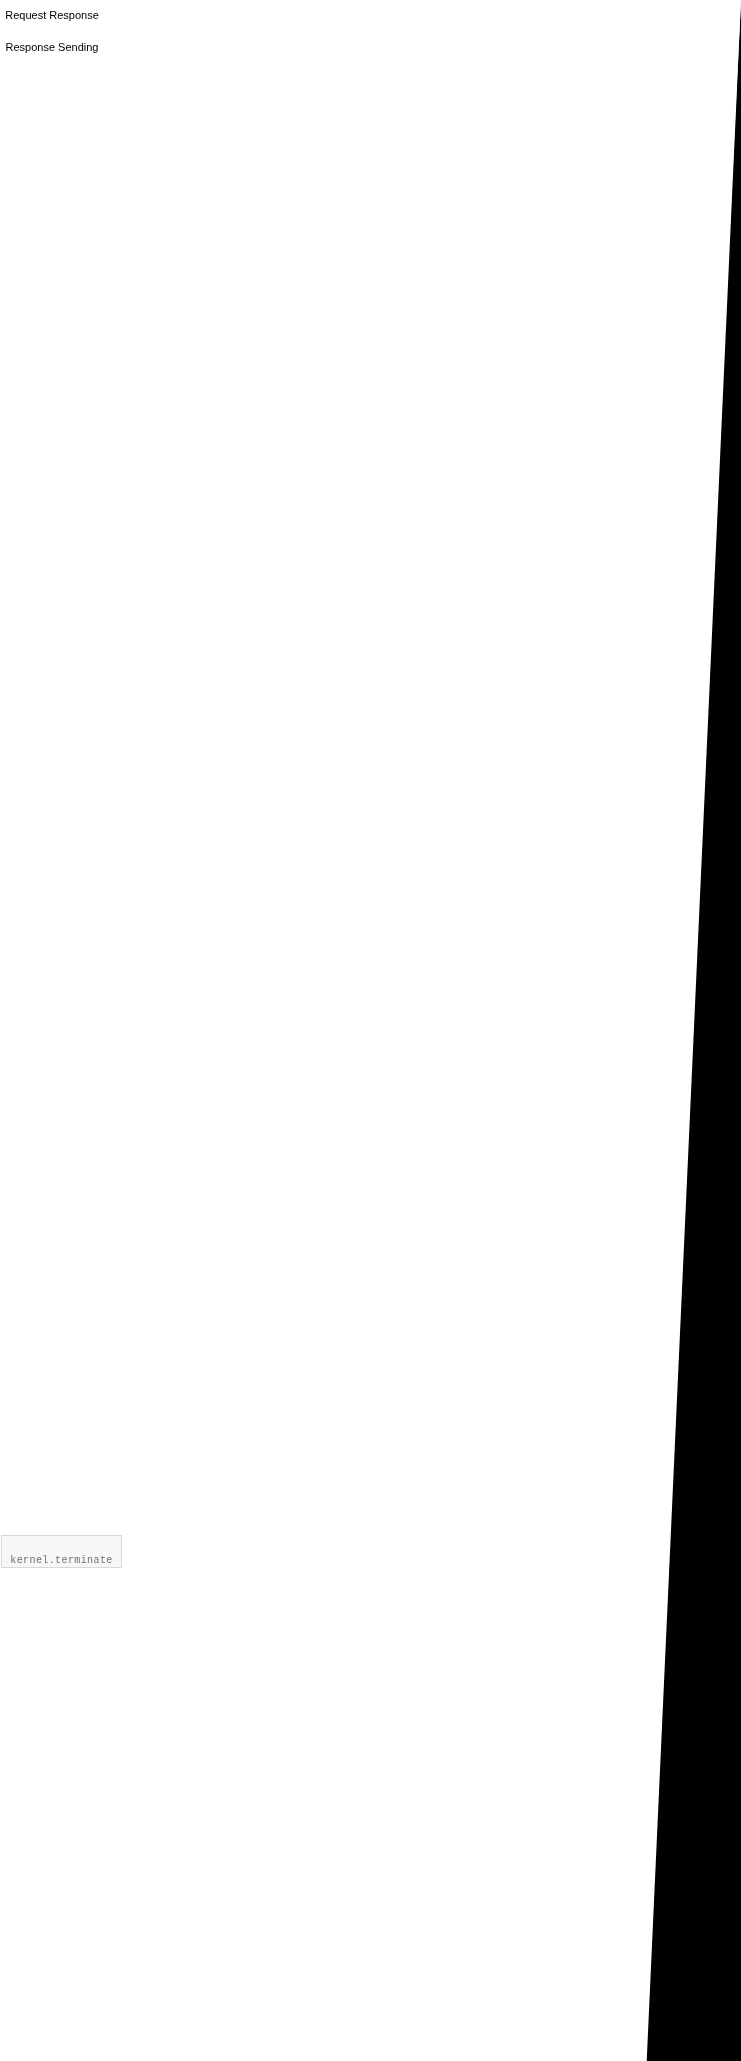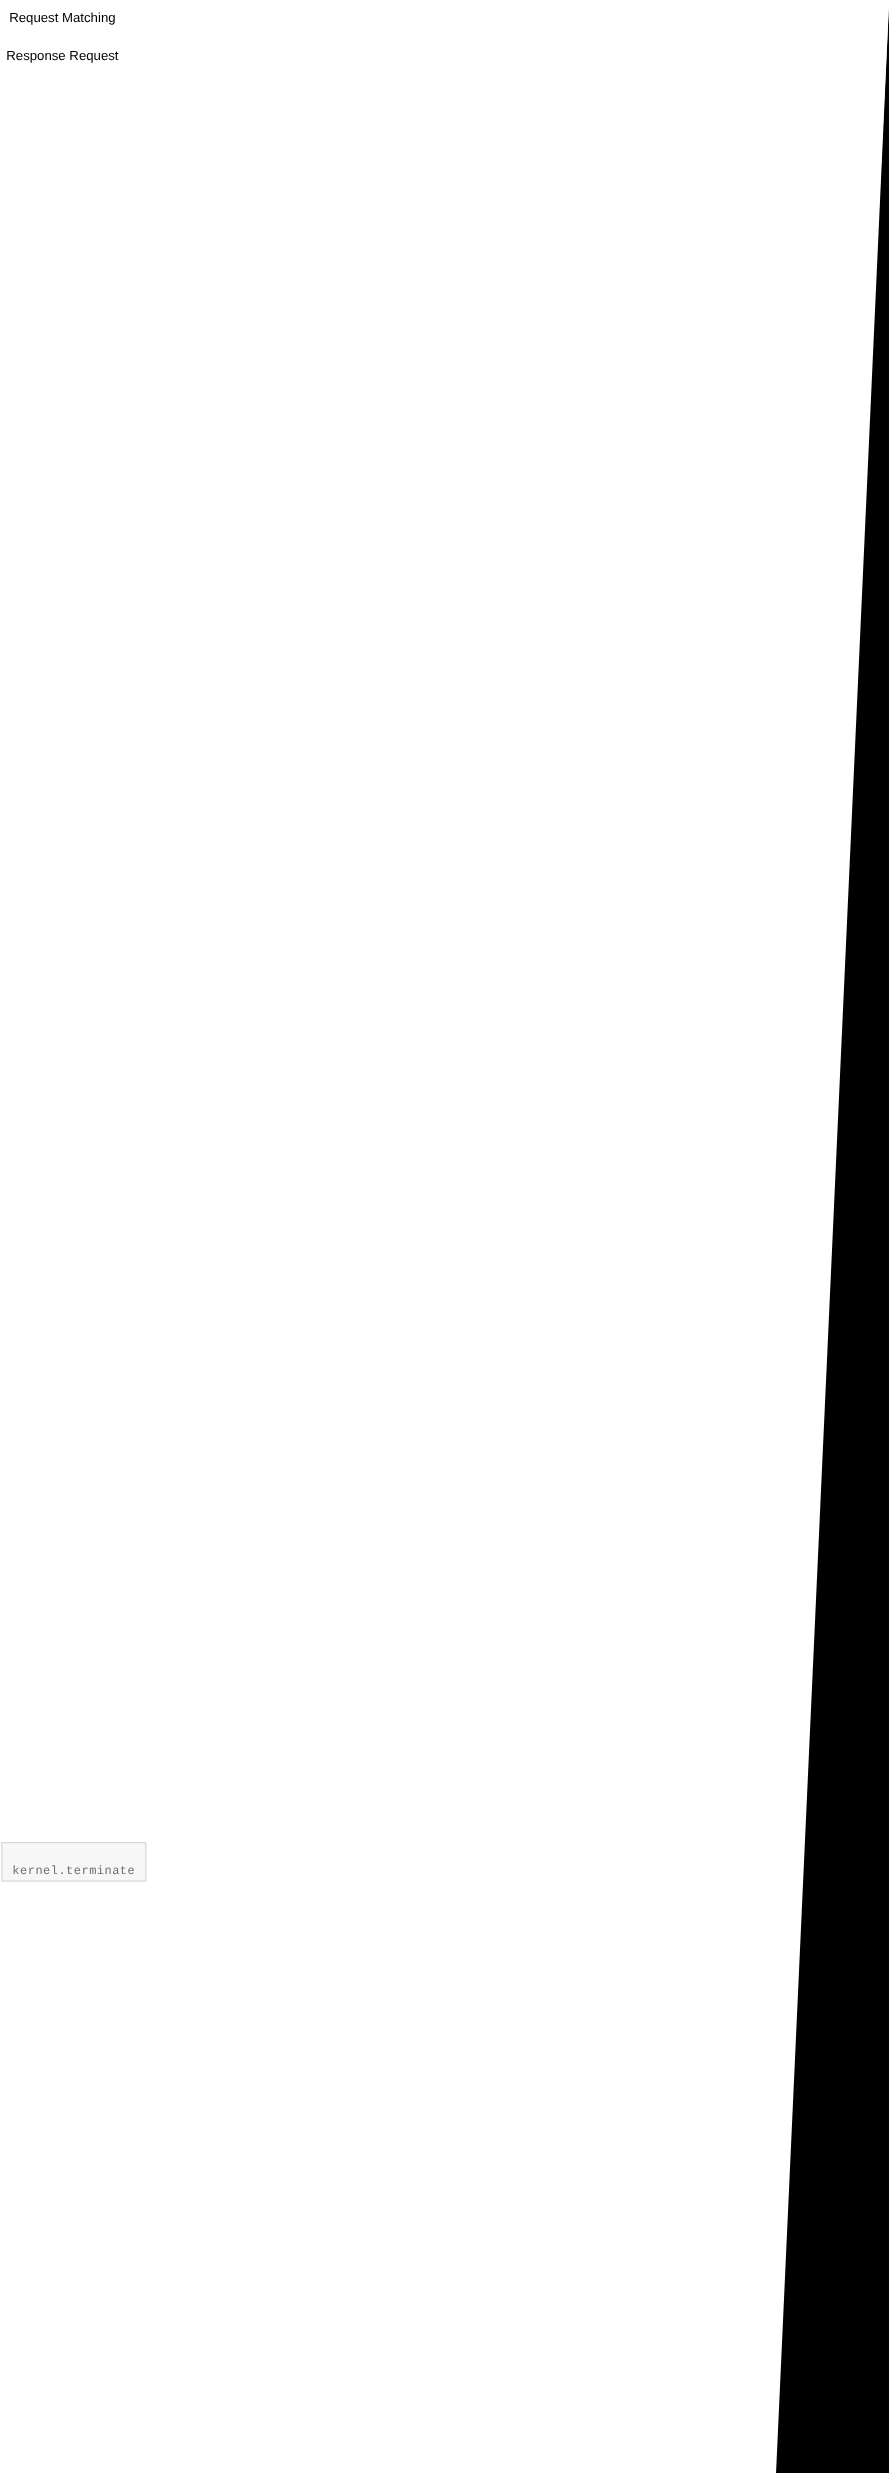--- a/index.html
+++ b/index.html
@@ -188,21 +188,21 @@
       <path d="M229,1020 L474,1020"></path>
       <path d="M122,1156 L474,1156"></path>
       <path d="M380,1278 L474,1278"></path>
     </g>
   </svg>
 
   <div class="banner" style="left:8px; top:1px; width:110px; height:30px;">
     <svg class="bshape" viewBox="0 0 110 30" preserveAspectRatio="none">
       <polygon points="0,0 110,0 95,30 0,30" fill="#ffffff"></polygon>
     </svg>
-    <span class="btext">Request Matching</span>
+    <span class="btext">Request Response</span>
   </div>
 
   <div class="node rect" style="left:16px; top:60px; width:92px; height:33px;">
     <span>HttpKernel</span>
   </div>
 
   <div class="node event" style="left:1px; top:121px; width:121px; height:32px;">
     <span>kernel.request</span>
   </div>
 
@@ -355,20 +355,20 @@
   </div>
 
   <div class="node event" style="left:1px; top:1413px; width:121px; height:33px;">
     <span>kernel.finish_request</span>
   </div>
 
   <div class="banner" style="left:8px; top:1473px; width:110px; height:33px;">
     <svg class="bshape" viewBox="0 0 110 33" preserveAspectRatio="none">
       <polygon points="0,0 110,0 96,33 0,33" fill="#ffffff"></polygon>
     </svg>
-    <span class="btext">Response Request</span>
+    <span class="btext">Response Sending</span>
   </div>
 
   <div class="node event" style="left:1px; top:1535px; width:121px; height:33px;align-items:flex-end;">
     <span>kernel.terminate</span>
   </div>
 
 </div>
 
 </body></html>

